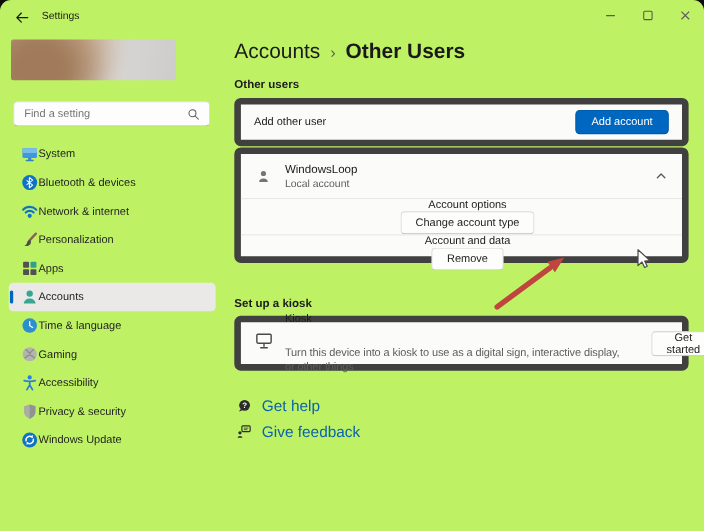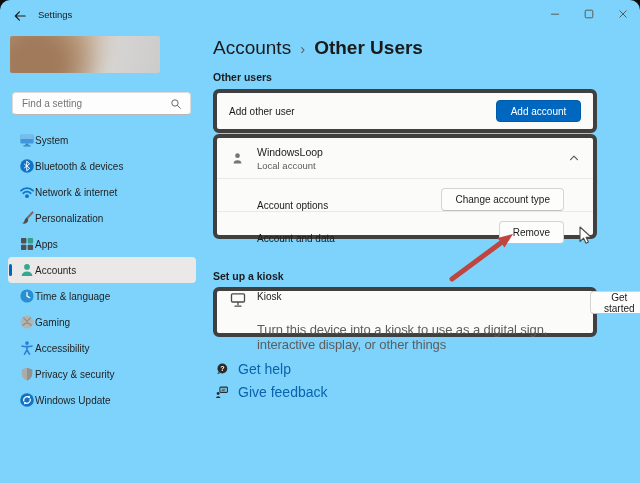--- a/index.html
+++ b/index.html
@@ -1,18 +1,18 @@
 <!DOCTYPE html>
 <html><head>
 <meta charset="utf-8">
 <style>
   * { margin:0; padding:0; box-sizing:border-box; }
   html,body { width:640px; height:483px; overflow:hidden; background:#0d0d0d;
     font-family:"Liberation Sans","DejaVu Sans",sans-serif; }
-  .window { position:absolute; inset:0; background:#7dd3fc; border-radius:10px 10px 0 0; overflow:hidden; }
+  .window { position:absolute; inset:0; background:#bef264; border-radius:10px 10px 0 0; overflow:hidden; }
 
   
   .titlebar { position:absolute; top:0; left:0; right:0; height:30px; }
   .back-btn { position:absolute; left:12px; top:8px; width:16px; height:16px; }
   .win-title { position:absolute; left:38px; top:9px; font-size:9.5px; color:#1b1b1b; }
   .win-controls { position:absolute; right:0; top:0; height:30px; display:flex; }
   .win-btn { width:34px; height:28px; display:flex; align-items:center; justify-content:center; }
 
   
   .sidebar { position:absolute; left:0; top:30px; width:205px; bottom:0; }
@@ -37,41 +37,41 @@
   .nav-label { font-size:10px; color:#1f1f1f; white-space:nowrap; }
 
   
   .main { position:absolute; left:213px; top:30px; width:412px; bottom:0; }
   .breadcrumb { position:absolute; top:7px; left:0; font-size:19px; color:#1a1a1a; display:flex; align-items:center; }
   .breadcrumb .sep { font-size:15px; color:#5f5f5f; padding:0 9px; }
   .breadcrumb .current { font-weight:700; }
   .section-label { position:absolute; left:0; font-size:10.5px; font-weight:700; color:#1b1b1b; }
   .sec-other { top:41px; }
   .sec-kiosk { top:240px; }
-  .card { position:absolute; left:0; width:384px; background:#fbfbfa; border:4px solid #404040; border-radius:6px; }
+  .card { position:absolute; left:0; width:413px; background:#fbfbfa; border:6px solid #404040; border-radius:6px; }
   .card-add { top:59px; height:44px; display:flex; align-items:center; padding:0 12px; }
   .row-label { font-size:10px; color:#1b1b1b; flex:1; }
   .btn { font-family:inherit; font-size:10px; border-radius:4px; cursor:pointer; }
   .btn-primary { background:#0067c0; color:#fff; border:1px solid #005ba8; height:22px; min-width:85px; padding:0 11px; }
   .btn-secondary { background:#fdfdfc; color:#1b1b1b; border:1px solid #d6d4d2; border-bottom-color:#c3c1bf; height:23px; padding:0 13px; }
 
   .card-account { top:104px; height:105px; }
   .exp-header { height:40px; display:flex; align-items:center; padding:0 13px; gap:12px; }
   .who { flex:1; }
   .who-name { font-size:10.5px; color:#1b1b1b; }
   .who-sub { font-size:9.5px; color:#5d5d5d; margin-top:2px; }
   .divider { height:1px; background:#ebe9e7; }
-  .exp-row { height:32px; display:flex; align-items:flex-end; padding:0 29px 0 40px; }
+  .exp-row { height:32px; display:flex; align-items:center; padding:0 29px 0 40px;flex-direction:column; }
   .exp-row .row-label { font-size:10px; }
 
-  .card-kiosk { top:257px; height:50px; display:flex; align-items:flex-start; padding:0 12px; gap:10px; }
+  .card-kiosk { top:257px; height:50px; display:flex; align-items:center; padding:0 12px; gap:10px; }
   .kiosk-icon-box { width:18px; flex:0 0 18px; }
   .kiosk-text { flex:1; padding-right:8px; }
   .kiosk-title { font-size:10px; color:#1b1b1b; }
-  .kiosk-desc { font-size:13px; color:#5d5d5d; margin-top:20px; line-height:1.18; width:315px; letter-spacing:-0.1px; }
+  .kiosk-desc { font-size:10px; color:#5d5d5d; margin-top:20px; line-height:1.18; width:315px; letter-spacing:-0.1px; }
 
   .footer-links { position:absolute; left:2px; top:331px; }
   .link-row { display:flex; align-items:center; gap:9px; height:16px; margin-bottom:7px; cursor:pointer; }
   .link-row span { font-size:14px; color:#0b62ad; }
 
   .overlay { position:absolute; inset:0; pointer-events:none; }
 </style>
 </head>
 <body>
 

